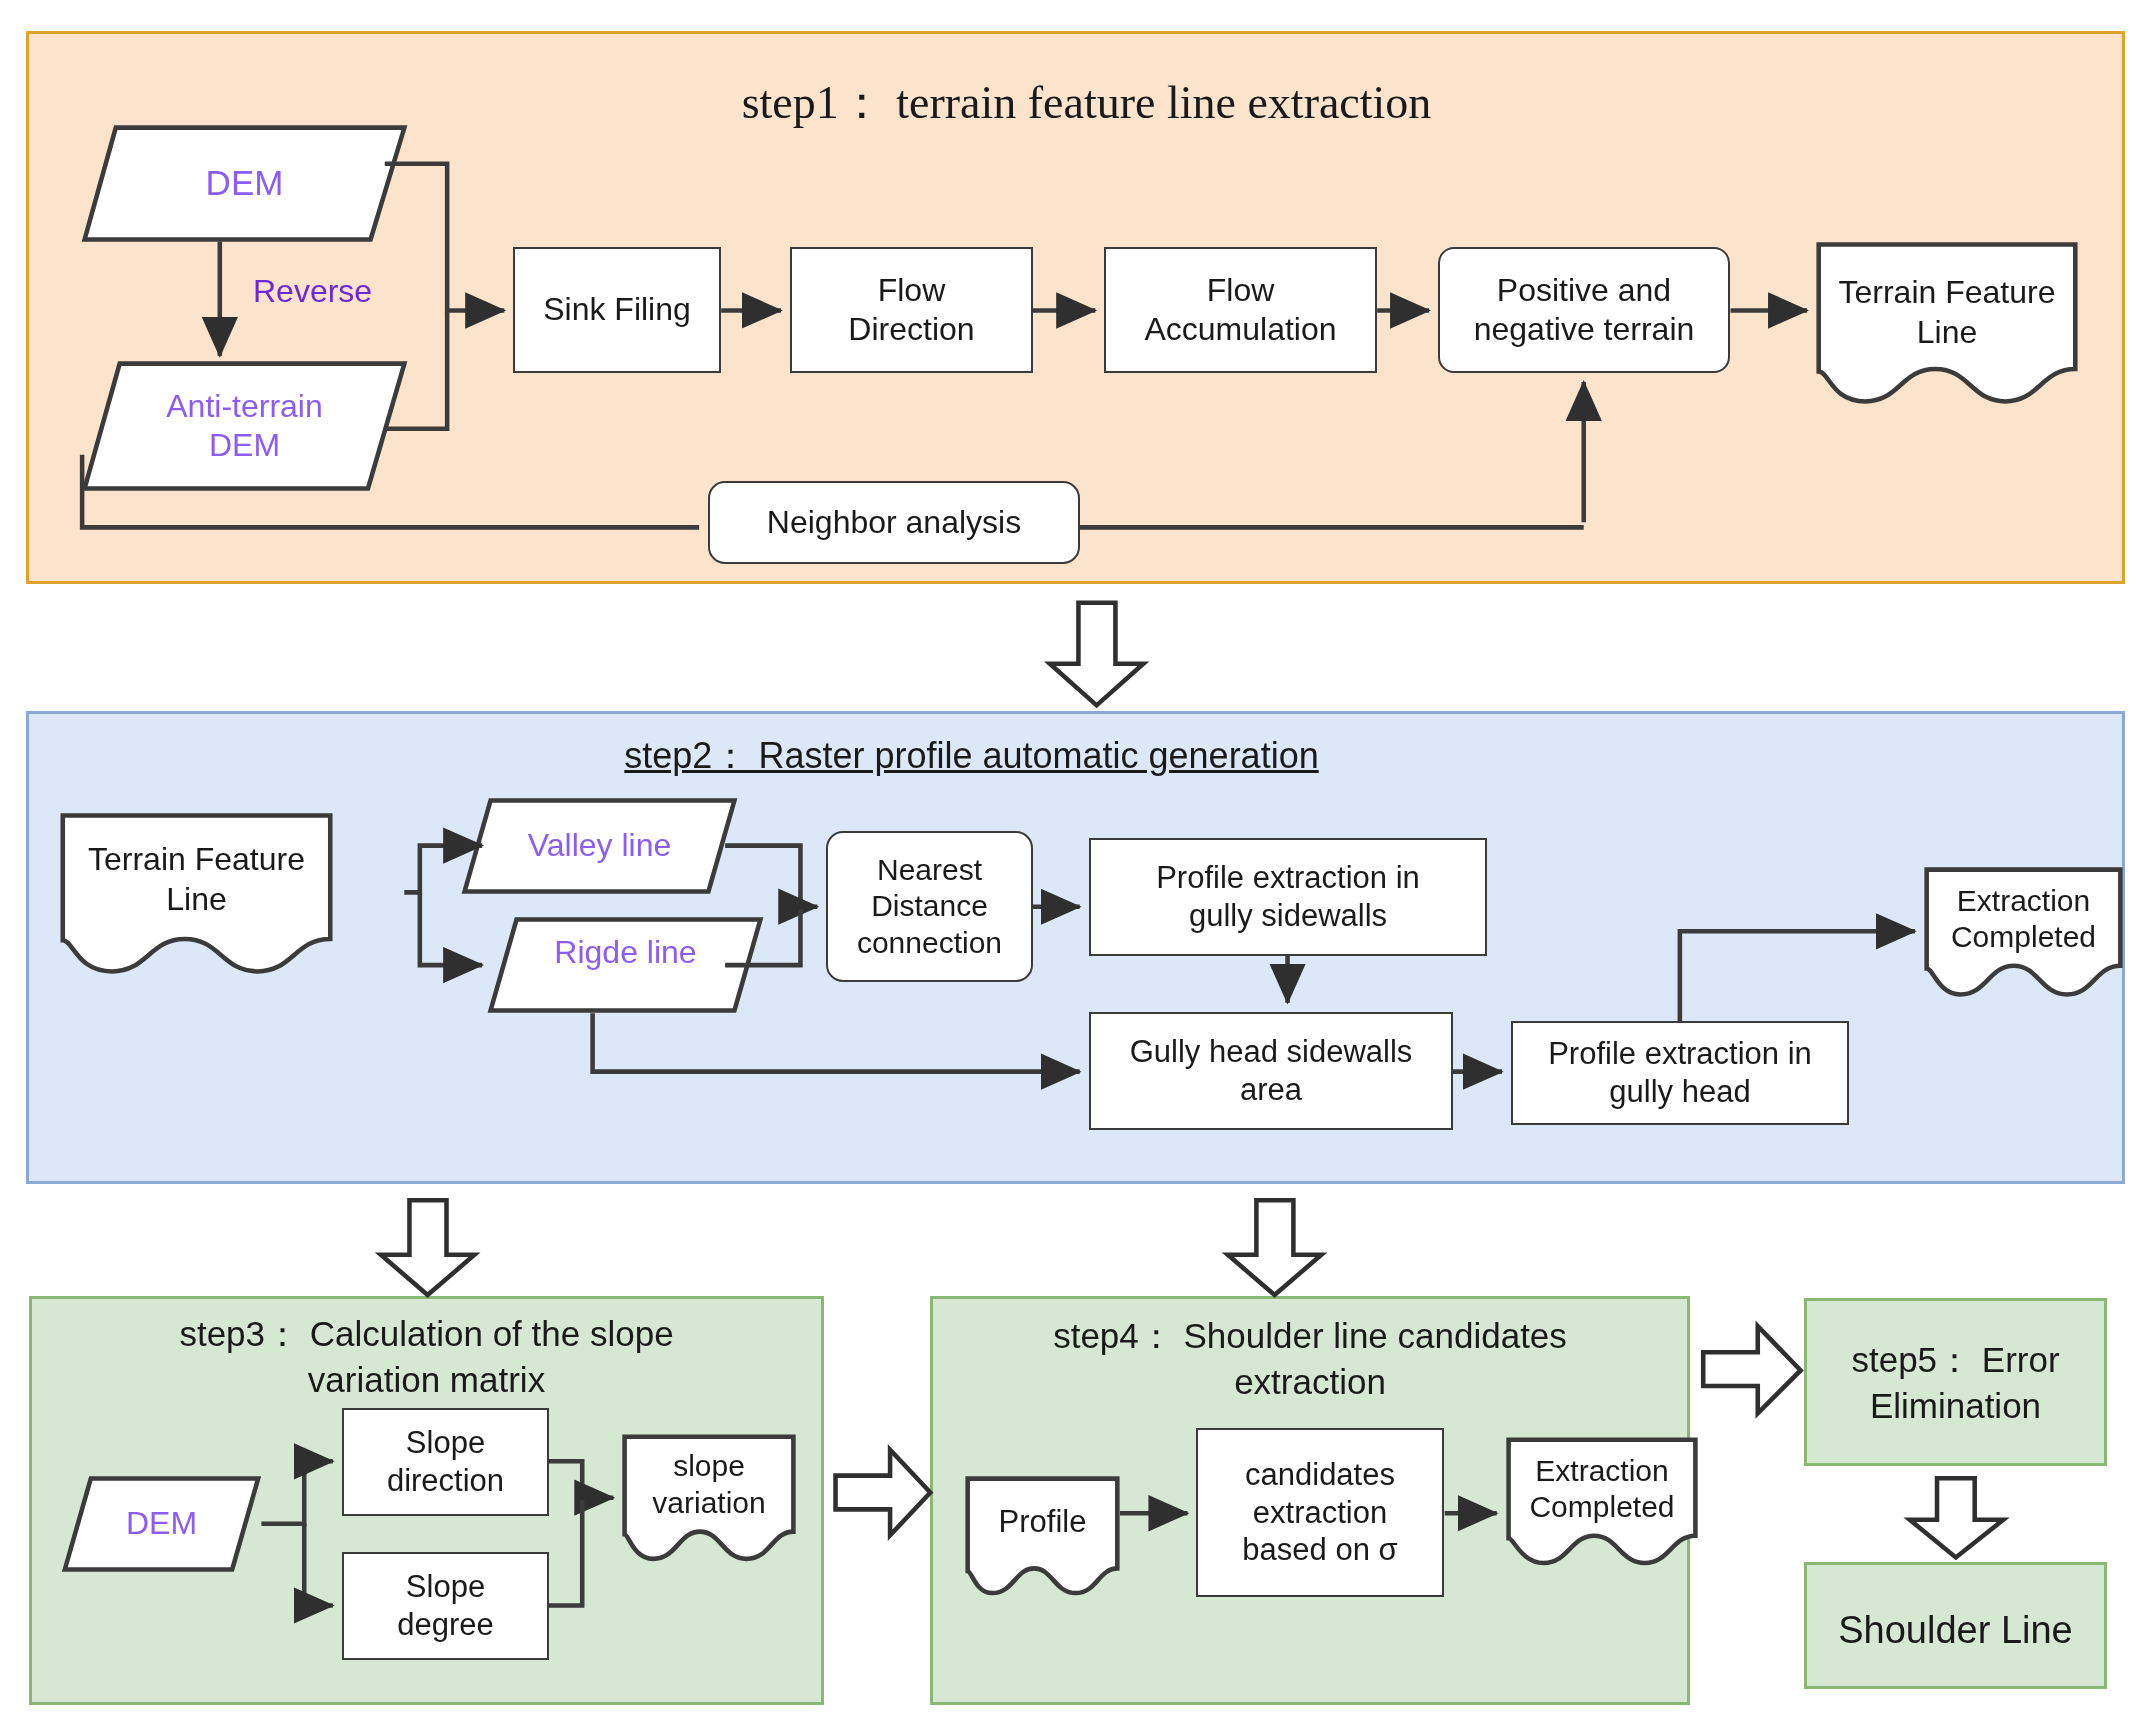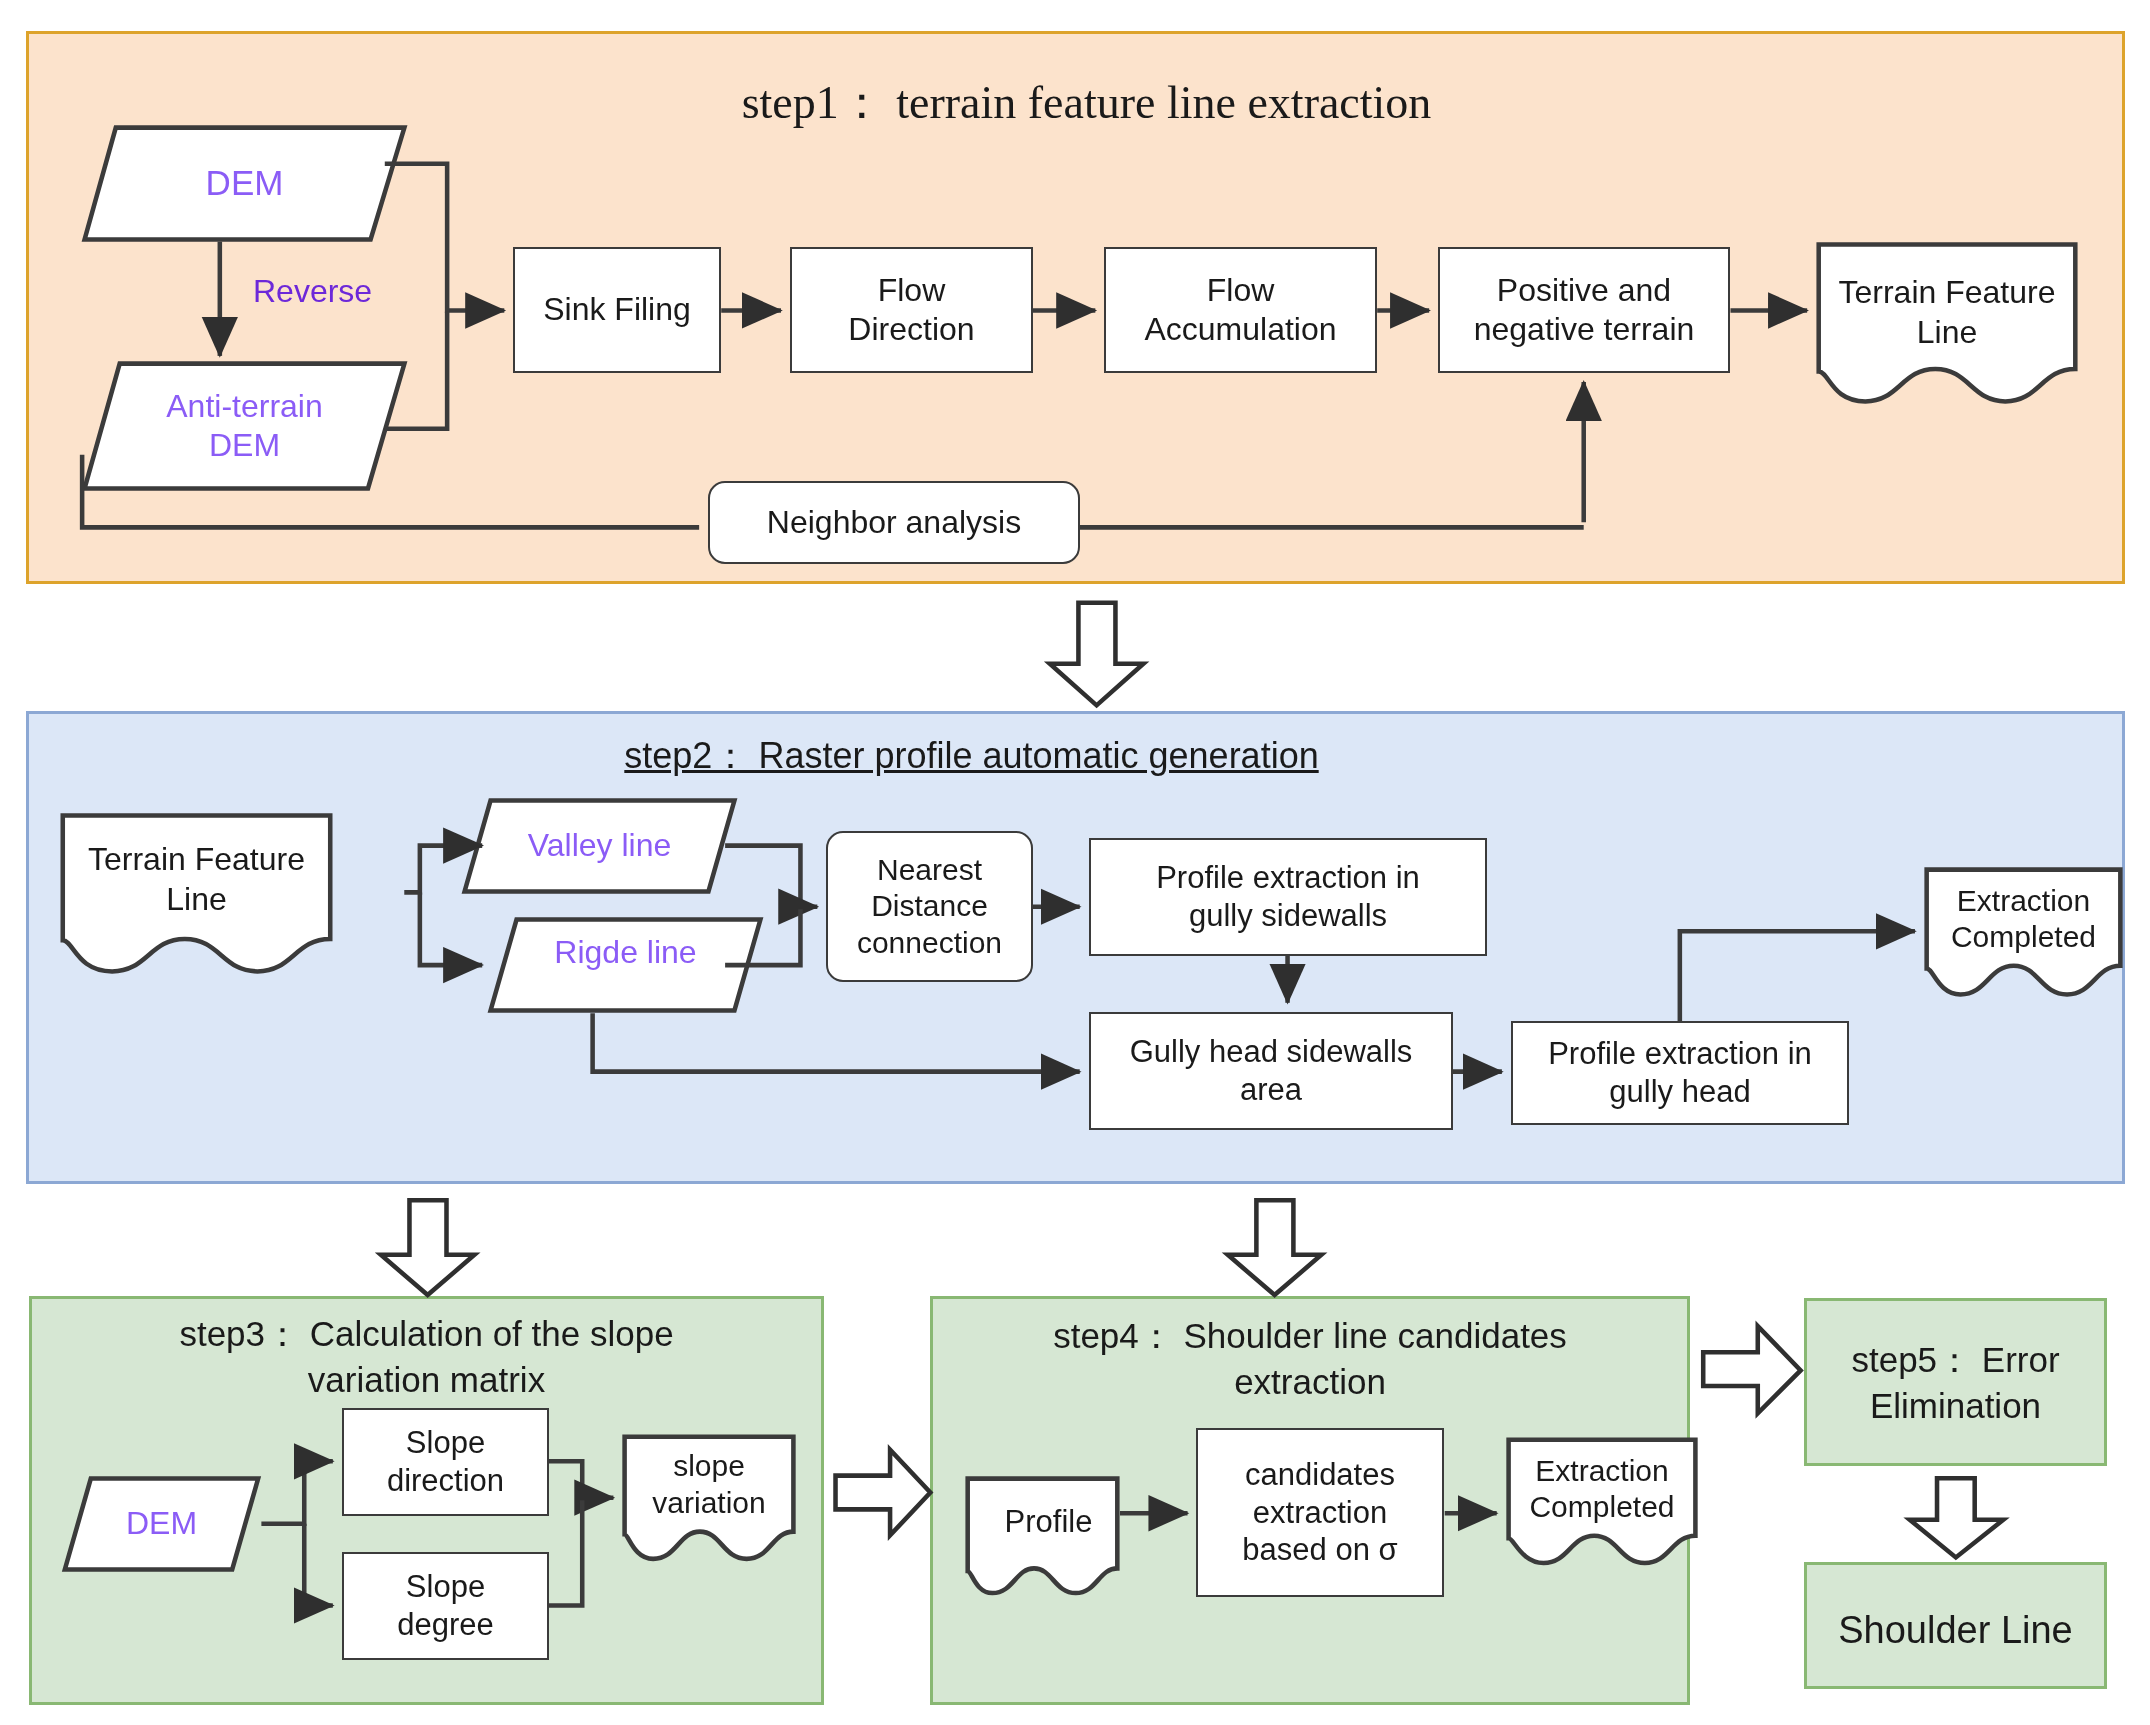--- a/index.html
+++ b/index.html
@@ -54,21 +54,21 @@
   <div class="lbl-plain" style="left:253px;top:273px;font-size:32px;">Reverse</div>
 
   <div class="node rect" style="left:513px;top:247px;width:208px;height:126px;font-size:32px;white-space:pre-line;">Sink Filing</div>
 
   <div class="node rect" style="left:790px;top:247px;width:243px;height:126px;font-size:32px;white-space:pre-line;">Flow
 Direction</div>
 
   <div class="node rect" style="left:1104px;top:247px;width:273px;height:126px;font-size:32px;white-space:pre-line;">Flow
 Accumulation</div>
 
-  <div class="node rect" style="left:1438px;top:247px;width:292px;height:126px;font-size:32px;white-space:pre-line;">Positive and
+  <div class="node rect" style="left:1438px;top:247px;width:292px;height:126px;font-size:32px;white-space:pre-line;border-radius:16px;">Positive and
 negative terrain</div>
 
   <div class="doc" style="left:1816px;top:242px;width:262px;height:162px;">
     <svg width="262" height="162" style="position:absolute;left:0;top:0;overflow:visible;" viewBox="0 0 404 250">
       <path d="M4,4 L400,4 L400,196 C348,196 344,246 292,246 C240,246 236,196 184,196 C132,196 128,246 76,246 C24,246 20,200 4,200 Z" fill="#ffffff" stroke="#3b3b3b" stroke-width="7"></path>
     </svg>
     <span class="lbl" style="top:22px;height:97px;font-size:32px;white-space:pre-line;">Terrain Feature
 Line</span>
   </div>
 
@@ -146,21 +146,21 @@
   </div>
 
   <div class="panel green" style="left:930px;top:1296px;width:760px;height:409px;"></div>
   <div class="ptitle" style="left:930px;top:1313px;width:760px;font-size:35px;">step4： Shoulder line candidates
 extraction</div>
 
   <div class="doc" style="left:965px;top:1476px;width:155px;height:121px;">
     <svg width="155" height="121" style="position:absolute;left:0;top:0;overflow:visible;" viewBox="0 0 238 186">
       <path d="M4,4 L234,4 L234,142 C206,142 202,180 170,180 C138,180 134,142 106,142 C78,142 74,180 42,180 C16,180 10,146 4,146 Z" fill="#ffffff" stroke="#3b3b3b" stroke-width="7"></path>
     </svg>
-    <span class="lbl" style="top:18px;height:56px;font-size:31px;padding-left:6px;">Profile</span>
+    <span class="lbl" style="top:18px;height:56px;font-size:31px;">Profile</span>
   </div>
 
   <div class="node rect" style="left:1196px;top:1428px;width:248px;height:169px;font-size:31px;white-space:pre-line;">candidates
 extraction
 based on σ</div>
 
   <div class="doc" style="left:1506px;top:1437px;width:192px;height:130px;">
     <svg width="192" height="130" style="position:absolute;left:0;top:0;overflow:visible;" viewBox="0 0 296 200">
       <path d="M4,4 L292,4 L292,152 C256,152 252,194 214,194 C176,194 172,152 136,152 C100,152 96,194 58,194 C24,194 12,156 4,156 Z" fill="#ffffff" stroke="#3b3b3b" stroke-width="7"></path>
     </svg>

